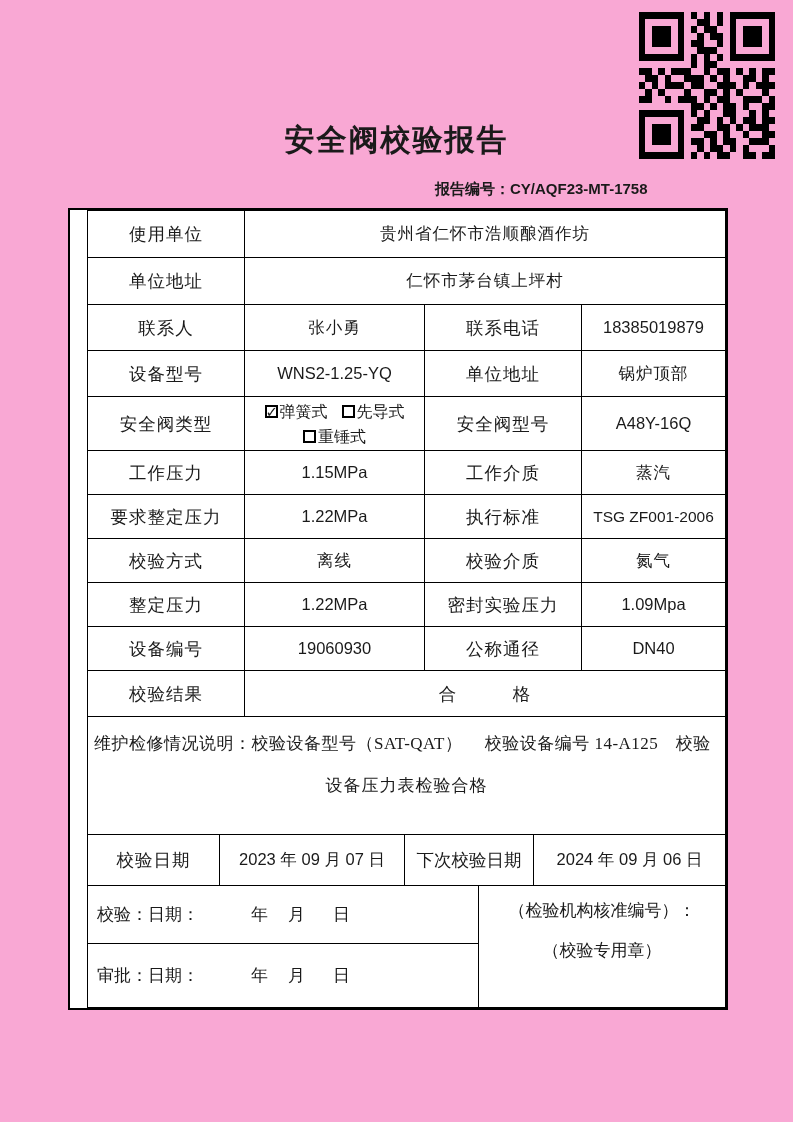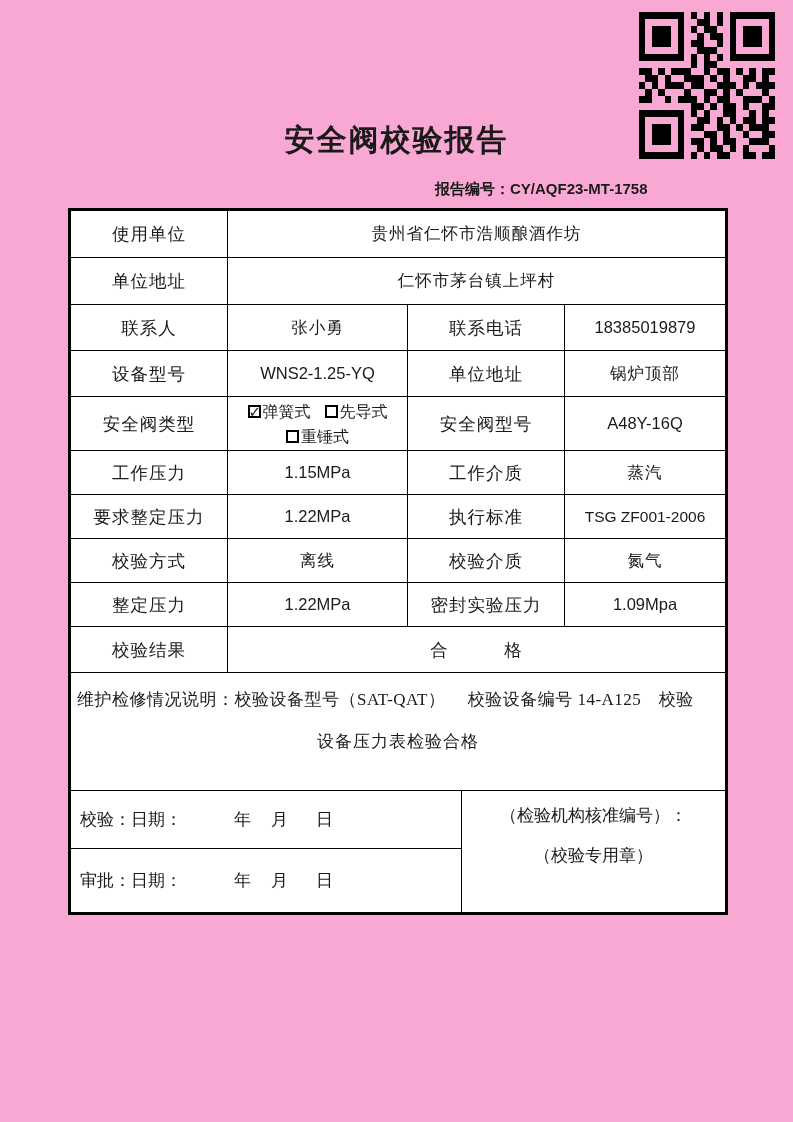--- a/index.html
+++ b/index.html
@@ -29,20 +29,21 @@
     width:136px; height:147px;
     display:grid;
     grid-template-columns:repeat(21,1fr);
     grid-template-rows:repeat(21,1fr);
   }
   .qr div.on { background:#000; }
   .tbl-wrap {
     position:absolute; left:68px; top:208px; width:660px;
     border:2px solid #000;
     background:#fff;
+    padding-left:17px;
   }
   table { border-collapse:collapse; width:100%; table-layout:fixed; }
   .t2, .t3 { margin-top:-1px; }
   th, td {
     border:1px solid #000;
     text-align:center; vertical-align:middle;
     font-weight:normal;
     padding:0 2px;
     overflow:hidden;
   }
@@ -594,33 +595,55 @@
         <td class="val val-cjk">离线</td>
         <th class="lbl">校验介质</th>
         <td class="val val-cjk">氮气</td>
       </tr>
       <tr style="height:44px">
         <th class="lbl">整定压力</th>
         <td class="val">1.22MPa</td>
         <th class="lbl">密封实验压力</th>
         <td class="val">1.09Mpa</td>
       </tr>
+      <tr style="height:44px">
+        <th class="lbl">设备编号</th>
+        <td class="val">19060930</td>
+        <th class="lbl">公称通径</th>
+        <td class="val">DN40</td>
+      </tr>
       <tr style="height:46px">
         <th class="lbl">校验结果</th>
         <td class="lbl" colspan="3">合　　　格</td>
       </tr>
       <tr style="height:118px">
         <td class="maint-cell" colspan="4">
           <div class="maint-l1">维护检修情况说明：校验设备型号（SAT-QAT）　 校验设备编号 14-A125　校验</div>
           <div class="maint-l2">设备压力表检验合格</div>
         </td>
       </tr>
     </tbody>
       </table>
 
+    <table class="t2">
+      <colgroup>
+          <col style="width:132px">
+          <col style="width:185px">
+          <col style="width:129px">
+          <col>
+        </colgroup>
+      <tbody>
+          <tr style="height:51px">
+        <th class="lbl">校验日期</th>
+        <td class="val">2023 年 09 月 07 日</td>
+        <th class="lbl" style="letter-spacing:0">下次校验日期</th>
+        <td class="val">2024 年 09 月 06 日</td>
+      </tr>
+    </tbody>
+      </table>
 
     <table class="t3">
       <colgroup>
           <col style="width:391px">
           <col>
         </colgroup>
       <tbody>
           <tr style="height:58px">
         <td class="sig-cell">
           <div class="sig-row">

